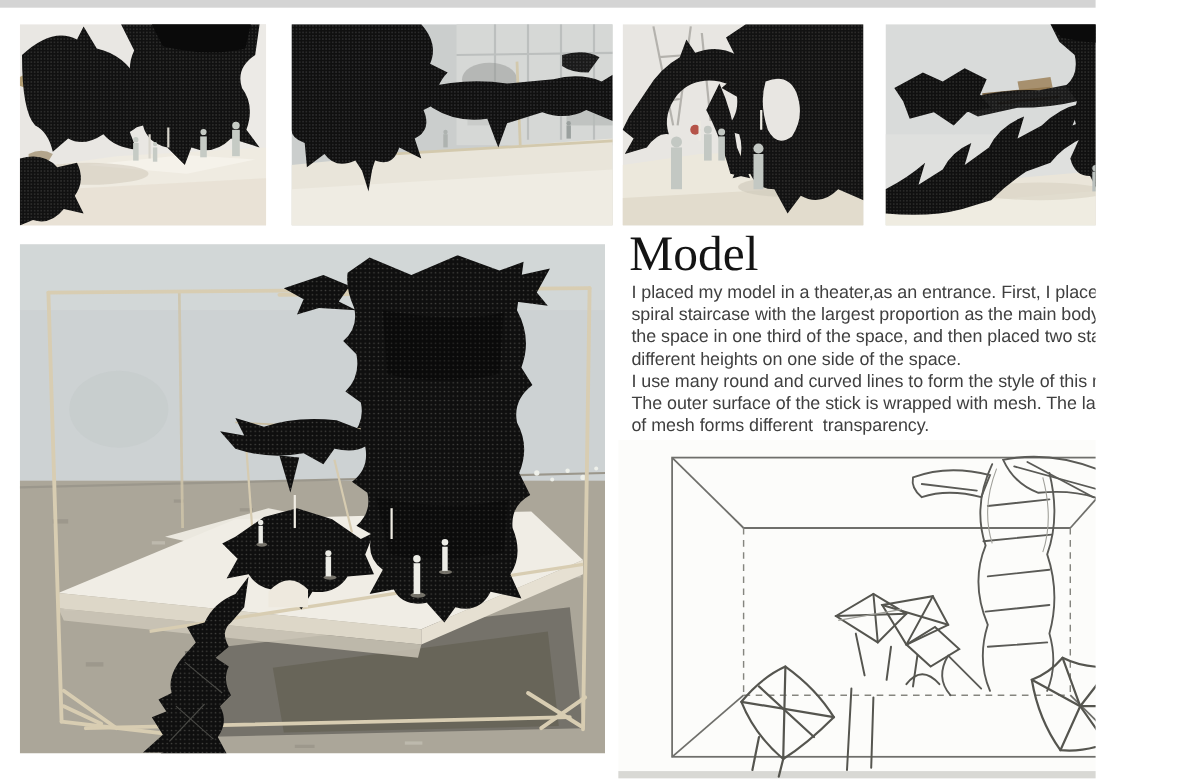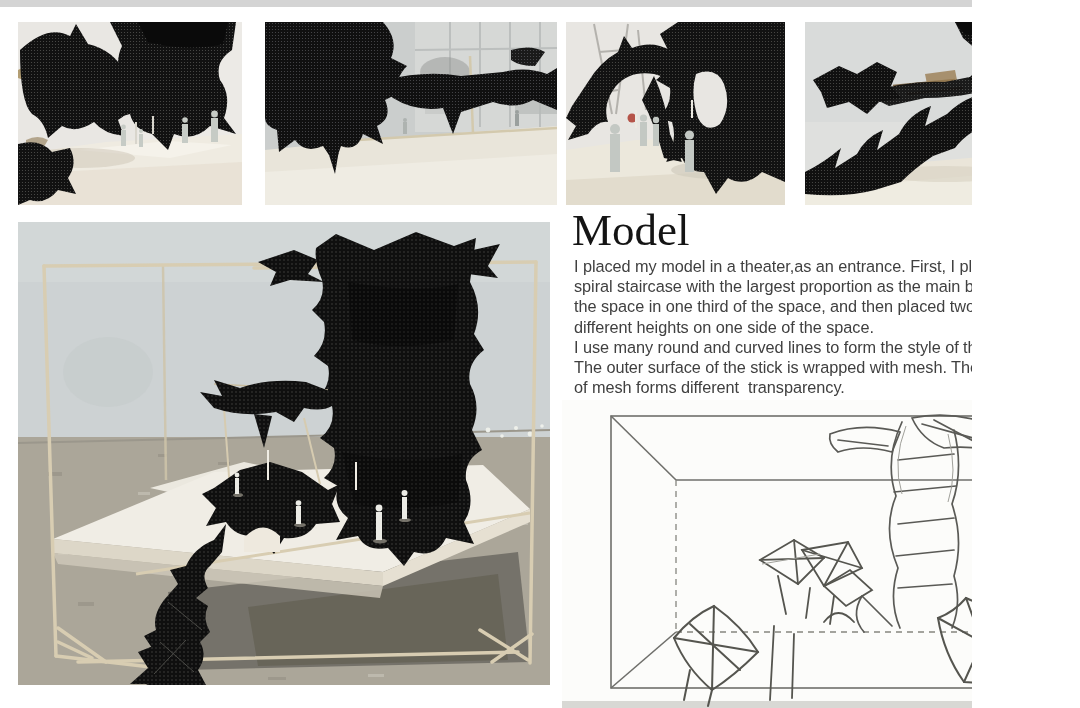--- a/index.html
+++ b/index.html
@@ -1,17 +1,17 @@
 <!DOCTYPE html>
 <html><head>
 <meta charset="utf-8">
 <style>
   html,body{margin:0;padding:0;background:#fff;}
   .page{position:relative;width:972px;height:708px;background:#ffffff;overflow:hidden;
-        font-family:"Liberation Sans",sans-serif;}
+        font-family:"Liberation Sans",sans-serif;padding-left:24px;}
   .top-bar{position:absolute;left:0;top:0;width:1080px;height:7px;background:#d4d4d4;}
   figure{margin:0;padding:0;position:absolute;}
   figure svg{display:block;}
   .photo-1{left:18px;top:22px;width:224px;height:183px;}
   .photo-2{left:265px;top:22px;width:292px;height:183px;}
   .photo-3{left:566px;top:22px;width:219px;height:183px;}
   .photo-4{left:805px;top:22px;width:257px;height:183px;}
   .main-photo{left:18px;top:222px;width:532px;height:463px;}
   .sketch{left:562px;top:400px;width:518px;height:308px;}
   .article-title{position:absolute;left:572px;top:206px;margin:0;

